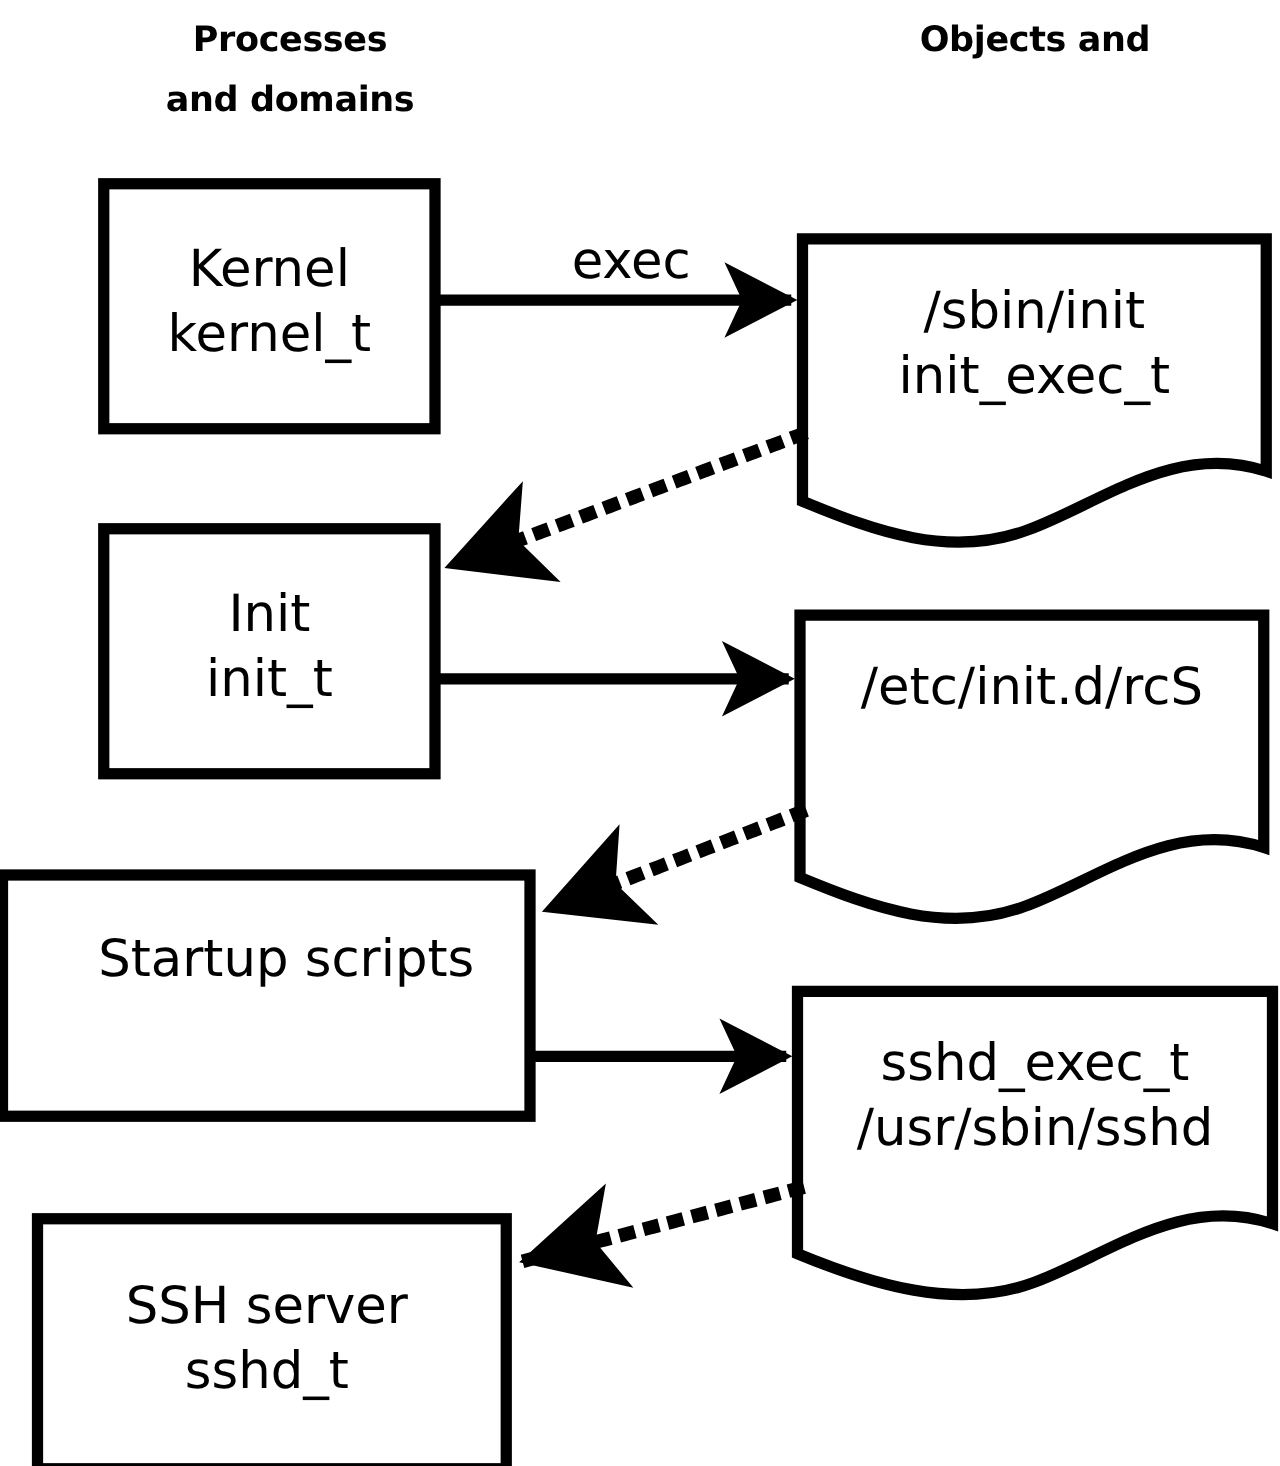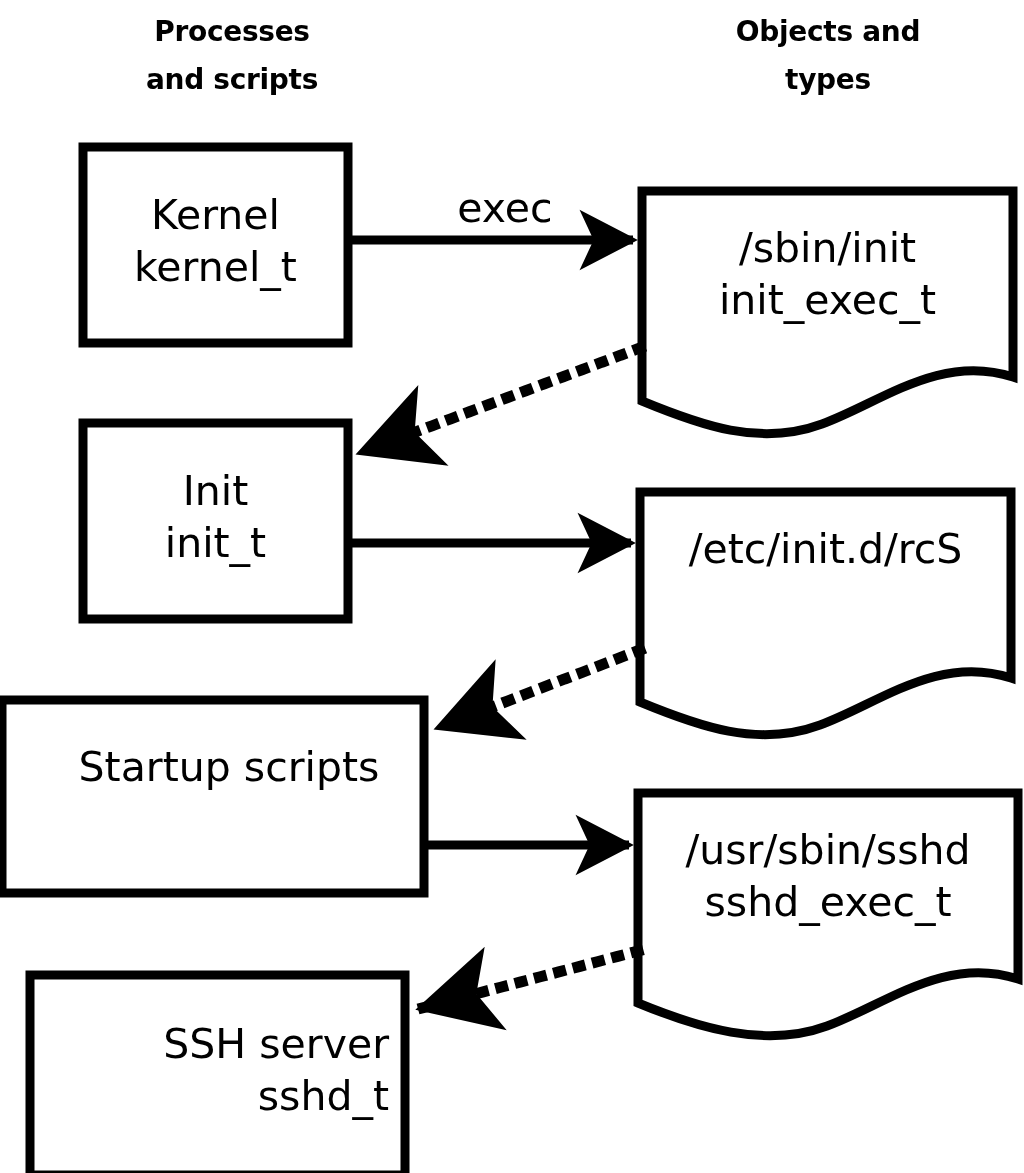--- a/index.html
+++ b/index.html
@@ -93,56 +93,55 @@
 
     <line x1="640" y1="650" x2="440" y2="727" stroke="#000000" stroke-width="11" stroke-dasharray="2 18" stroke-linecap="square" marker-end="url(#arrowDotted)"></line>
 
     <line x1="424" y1="845" x2="629" y2="845" stroke="#000000" stroke-width="9" marker-end="url(#arrowSolid)"></line>
 
     <line x1="638" y1="951" x2="422" y2="1008" stroke="#000000" stroke-width="11" stroke-dasharray="2 18" stroke-linecap="square" marker-end="url(#arrowDotted)"></line>
   </svg>
 
   <div class="abs col-header" style="left:32px; top:8px; width:400px;">
     <div>Processes</div>
-    <div>and scripts</div>
+    <div>and domains</div>
   </div>
 
   <div class="abs col-header" style="left:632px; top:8px; width:392px;">
     <div>Objects and</div>
-    <div>types</div>
   </div>
 
   <div class="abs node-label" style="left:83px; top:189px; width:265px;">
     <div>Kernel</div>
     <div>kernel_t</div>
   </div>
 
   <div class="abs node-label" style="left:83px; top:465px; width:265px;text-align:center;">
     <div>Init</div>
     <div>init_t</div>
   </div>
 
   <div class="abs node-label" style="left:18px; top:741px; width:422px;">
     <div>Startup scripts</div>
   </div>
 
-  <div class="abs node-label" style="left:14px; top:1018px; width:375px;text-align:right;">
+  <div class="abs node-label" style="left:26px; top:1018px; width:375px;">
     <div>SSH server</div>
     <div>sshd_t</div>
   </div>
 
   <div class="abs node-label" style="left:642px; top:222px; width:371px;">
     <div>/sbin/init</div>
     <div>init_exec_t</div>
   </div>
 
   <div class="abs node-label" style="left:640px; top:523px; width:371px;text-align:center;">
     <div>/etc/init.d/rcS</div>
   </div>
 
   <div class="abs node-label" style="left:638px; top:824px; width:380px;">
+    <div>sshd_exec_t</div>
     <div>/usr/sbin/sshd</div>
-    <div>sshd_exec_t</div>
   </div>
 
   <div class="abs node-label" style="left:405px; top:182px; width:200px;">exec</div>
 
 </div>
 
 </body></html>

